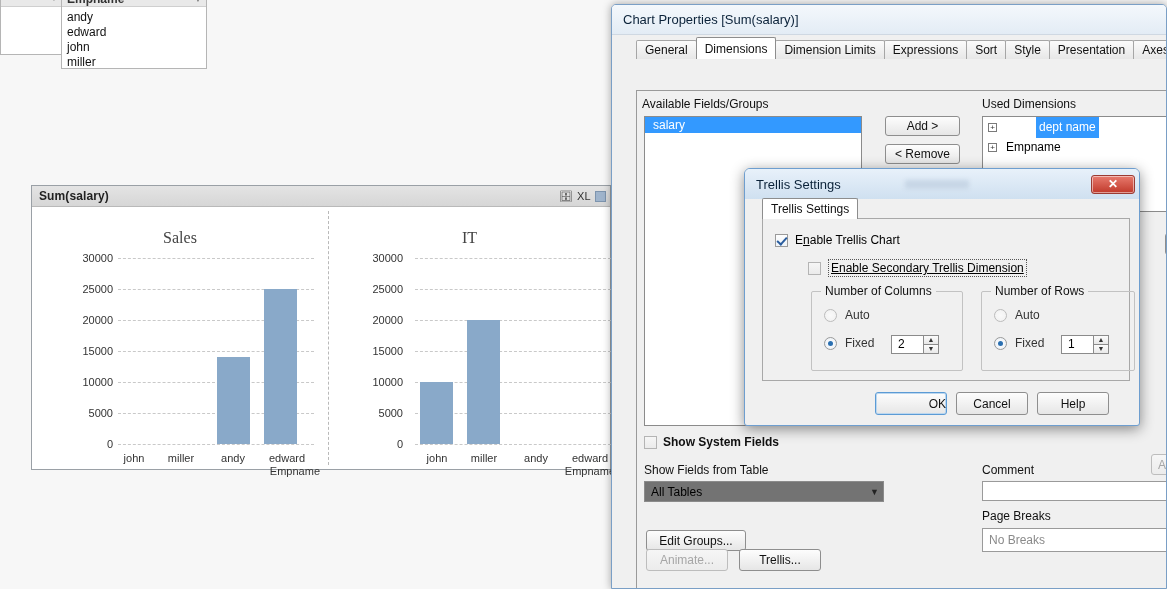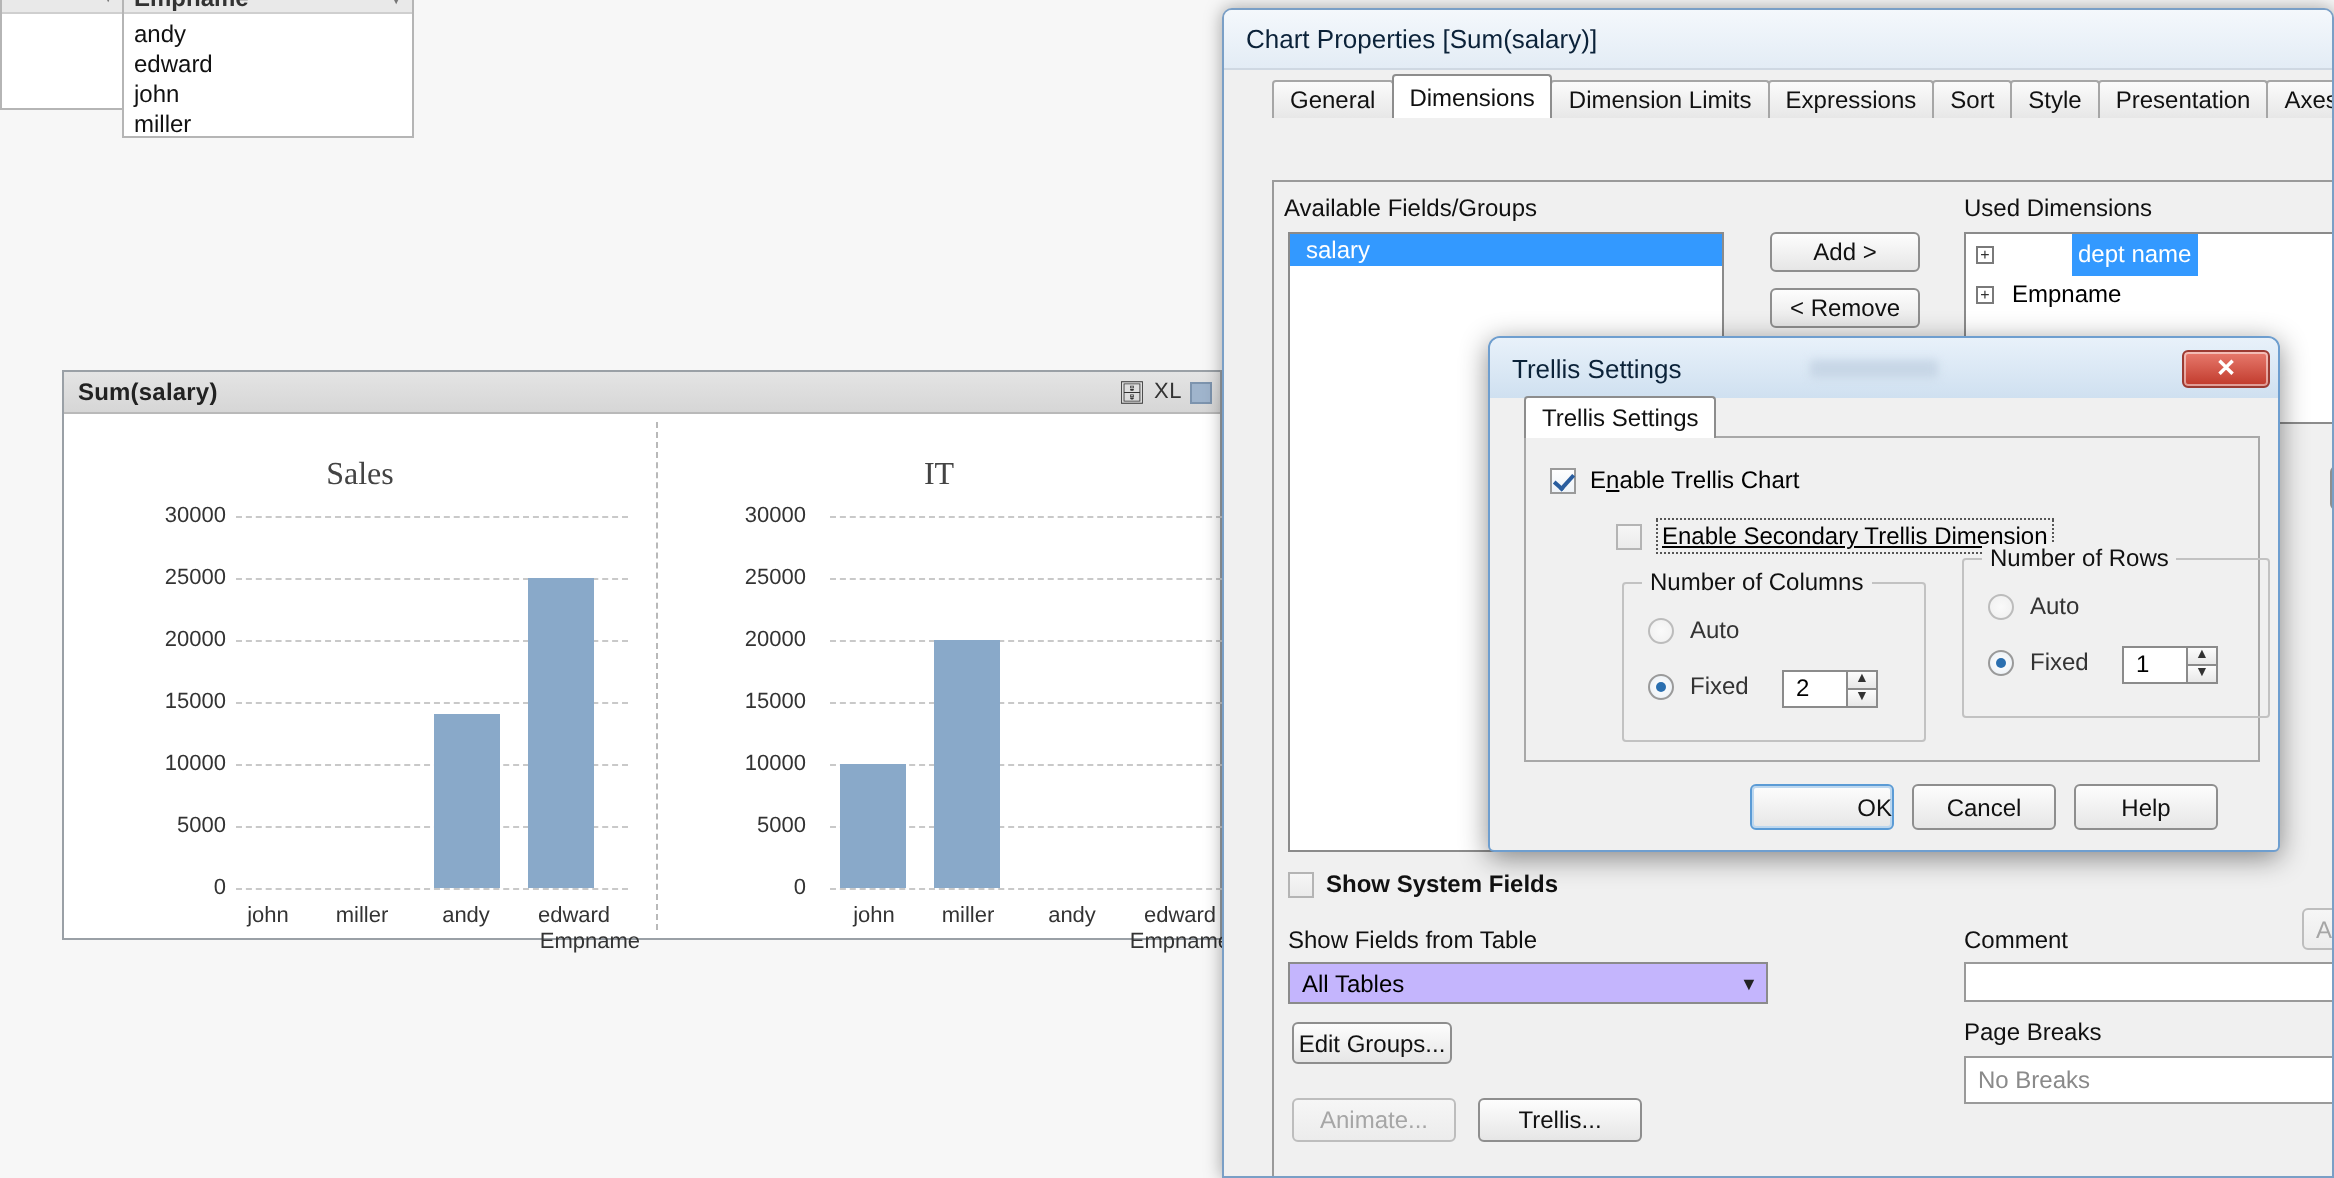--- a/index.html
+++ b/index.html
@@ -115,21 +115,21 @@
   .rb{width:13px;height:13px;border-radius:50%;border:1px solid #9a9a9a;
     background:radial-gradient(#ffffff,#e8eef4);box-sizing:border-box;display:inline-block;
     position:relative;vertical-align:middle;}
   .rb.on:after{content:"";position:absolute;left:3px;top:3px;width:5px;height:5px;
     border-radius:50%;background:#2a6fb0;}
   .rb.off{background:radial-gradient(#fafafa,#efefef);border-color:#bcbcbc;}
 
   .fieldset{position:absolute;border:1px solid #c2c2c2;border-radius:2px;box-sizing:border-box;}
   .fieldset > .legend{position:absolute;top:-8px;left:9px;background:#f0f0f0;padding:0 4px;font-size:12px;color:#111;}
 
-  .combo{position:absolute;background:#c4b5fd;border:1px solid #8b8b8b;box-sizing:border-box;
+  .combo{position:absolute;background:#737373;border:1px solid #8b8b8b;box-sizing:border-box;
     display:flex;align-items:center;justify-content:space-between;padding:0 0 0 6px;font-size:12px;}
   .combo .arrow{width:17px;text-align:center;font-size:9px;color:#222;}
   .txtin{position:absolute;background:#fff;border:1px solid #9a9a9a;box-sizing:border-box;
     font-size:12px;color:#8a8a8a;padding:2px 0 0 6px;}
 
   .spin{position:absolute;display:flex;box-sizing:border-box;}
   .spin .val{flex:1;background:#fff;border:1px solid #8b8b8b;border-right:none;
     font-size:12px;padding-left:6px;line-height:17px;box-sizing:border-box;}
   .spin .arrows{width:16px;display:flex;flex-direction:column;}
   .spin .arrows div{flex:1;background:linear-gradient(#fcfcfc,#e8e8e8);border:1px solid #8b8b8b;
@@ -304,21 +304,21 @@
         <span class="cb off"></span>
         <span class="cp-label" style="position:static;">Show System Fields</span>
       </div>
 
       <div class="cp-label" style="left:7px;top:372px;">Show Fields from Table</div>
       <div class="combo" style="left:7px;top:390px;width:240px;height:21px;">
         <span>All Tables</span>
         <span class="arrow">▼</span>
       </div>
 
-      <div class="btn" style="position:absolute;left:9px;top:420px;width:80px;height:21px;line-height:20px;">Edit Groups...</div>
+      <div class="btn" style="position:absolute;left:9px;top:439px;width:100px;height:21px;line-height:20px;">Edit Groups...</div>
 
       <div class="btn dis" style="position:absolute;left:9px;top:458px;width:82px;height:22px;line-height:21px;">Animate...</div>
       <div class="btn" style="position:absolute;left:102px;top:458px;width:82px;height:22px;line-height:21px;">Trellis...</div>
 
       <div class="btn dis" style="position:absolute;left:514px;top:363px;width:55px;height:21px;line-height:20px;text-align:left;padding-left:6px;">Adva</div>
       <div class="cp-label" style="left:345px;top:372px;">Comment</div>
       <div class="txtin" style="left:345px;top:390px;width:212px;height:20px;"></div>
       <div class="cp-label" style="left:345px;top:418px;">Page Breaks</div>
       <div class="txtin" style="left:345px;top:437px;width:212px;height:24px;padding-top:4px;">No Breaks</div>
 
@@ -361,21 +361,21 @@
         </div>
         <div class="spin" style="left:79px;top:43px;width:48px;height:19px;">
           <span class="val">2</span>
           <span class="arrows">
             <div>▲</div>
             <div>▼</div>
           </span>
         </div>
       </div>
 
-      <div class="fieldset" style="left:218px;top:60px;width:154px;height:80px;">
+      <div class="fieldset" style="left:218px;top:72px;width:154px;height:80px;">
         <span class="legend">Number of Rows</span>
         <div style="position:absolute;left:12px;top:16px;display:flex;align-items:center;gap:8px;">
           <span class="rb off"></span>
           <span style="font-size:12px;color:#333;">Auto</span>
         </div>
         <div style="position:absolute;left:12px;top:44px;display:flex;align-items:center;gap:8px;">
           <span class="rb on"></span>
           <span style="font-size:12px;color:#333;">Fixed</span>
         </div>
         <div class="spin" style="left:79px;top:43px;width:48px;height:19px;">

